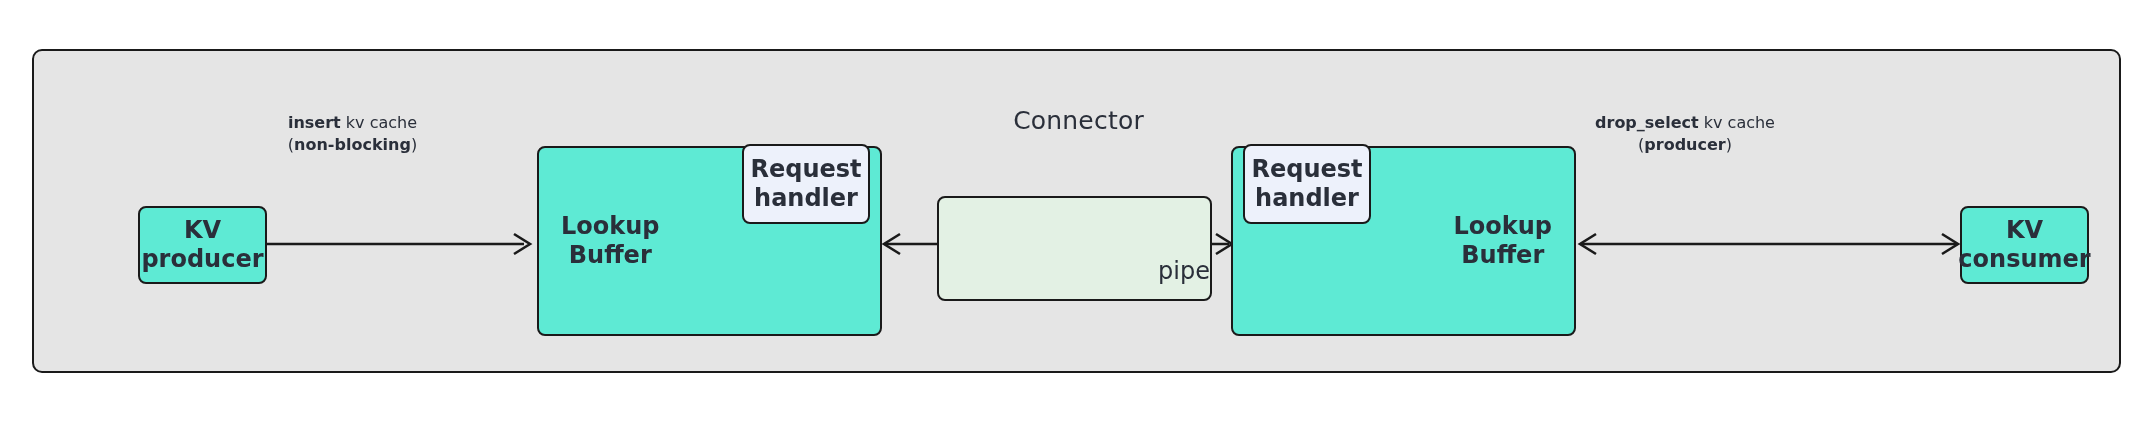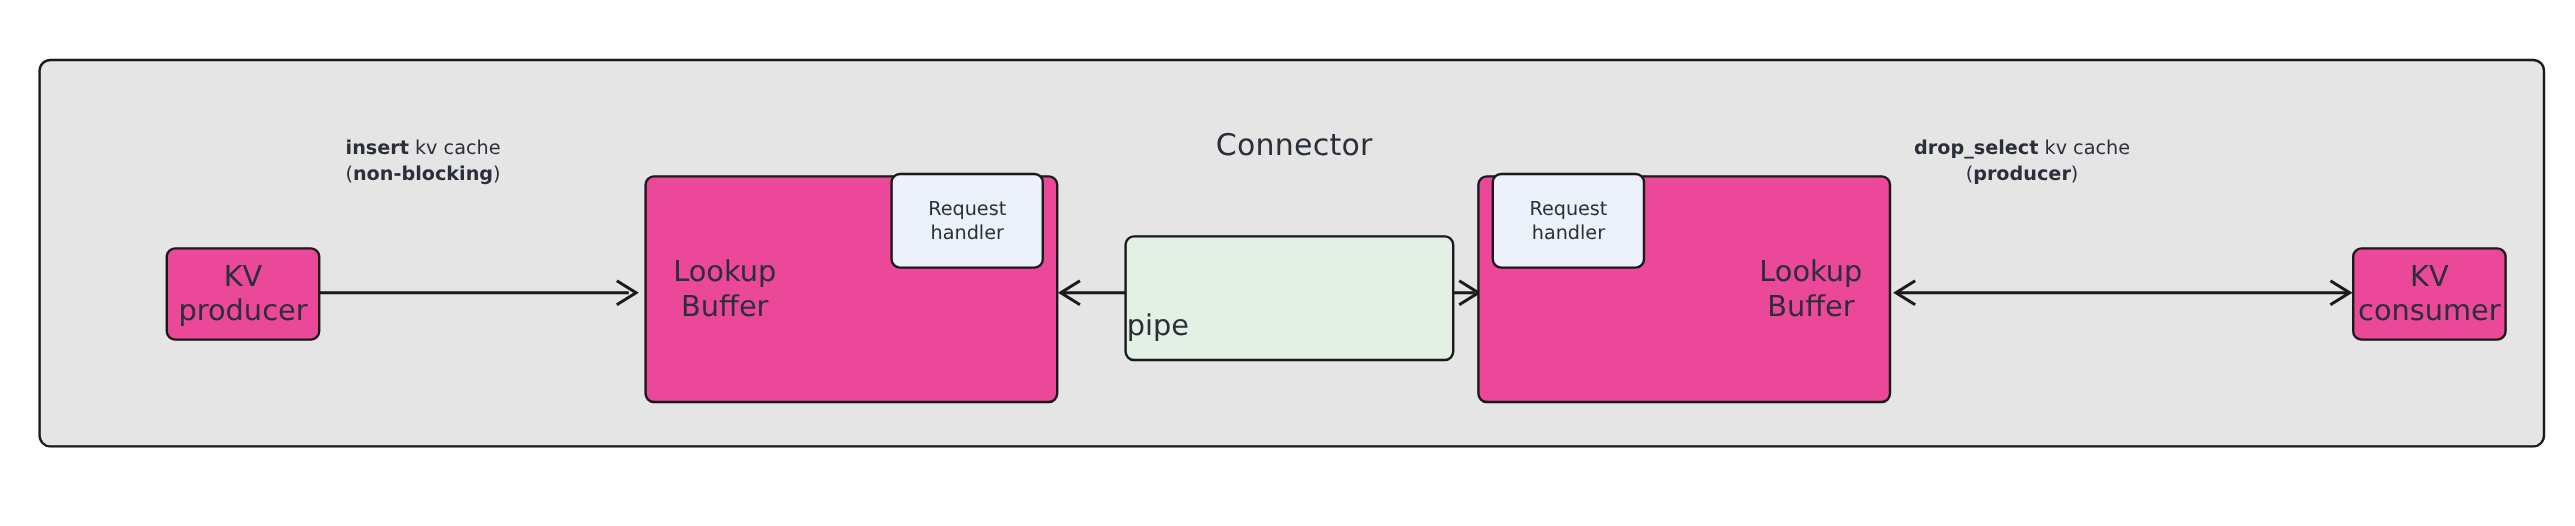--- a/index.html
+++ b/index.html
@@ -28,30 +28,31 @@
     text-align:center;
     font-size:25px;
     color:#2a2f3a;
     letter-spacing:.2px;
   }
 
   
   .node{
     position:absolute;
     box-sizing:border-box;
-    background:#ec4899;
+    background:#5eead4;
     border:2.5px solid #1a1a1a;
     border-radius:8px;
     color:#2a2f3a;
     font-size:24px;
     line-height:1.22;
     display:flex;
     align-items:center;
     justify-content:center;
     text-align:center;
+    font-weight:bold;
   }
   .node .lbl{display:block;white-space:pre-line;}
 
   
   .kv-producer{ left:138px; top:206px; width:129px; height:78px; }
   .kv-consumer{ left:1960px; top:206px; width:129px; height:78px; }
 
   
   .lb-left{
     left:537px; top:146px; width:345px; height:190px;
@@ -67,43 +68,44 @@
   }
 
   
   .rh{
     position:absolute;
     box-sizing:border-box;
     background:#edf1fb;
     border:2.5px solid #1a1a1a;
     border-radius:8px;
     color:#2a2f3a;
-    font-size:16px;
+    font-size:24px;
     line-height:1.22;
     display:flex;
     align-items:center;
     justify-content:center;
     text-align:center;
+    font-weight:bold;
   }
   .rh-left{ left:742px; top:144px; width:128px; height:80px; }
   .rh-right{ left:1243px; top:144px; width:128px; height:80px; }
 
   
   .pipe{
     position:absolute;
     left:937px; top:196px; width:275px; height:105px;
     box-sizing:border-box;
     background:#e3f1e4;
     border:2.5px solid #1a1a1a;
     border-radius:8px;
     color:#2a2f3a;
     font-size:24px;
     display:flex;
     align-items:flex-end;
-    justify-content:flex-start;
+    justify-content:flex-end;
     padding-bottom:14px;
   }
 
   
   .arrow-svg{position:absolute;overflow:visible;}
   .arrow-line{stroke:#1a1a1a;stroke-width:2.6;fill:none;}
 
   
   .arrow-label{
     position:absolute;

